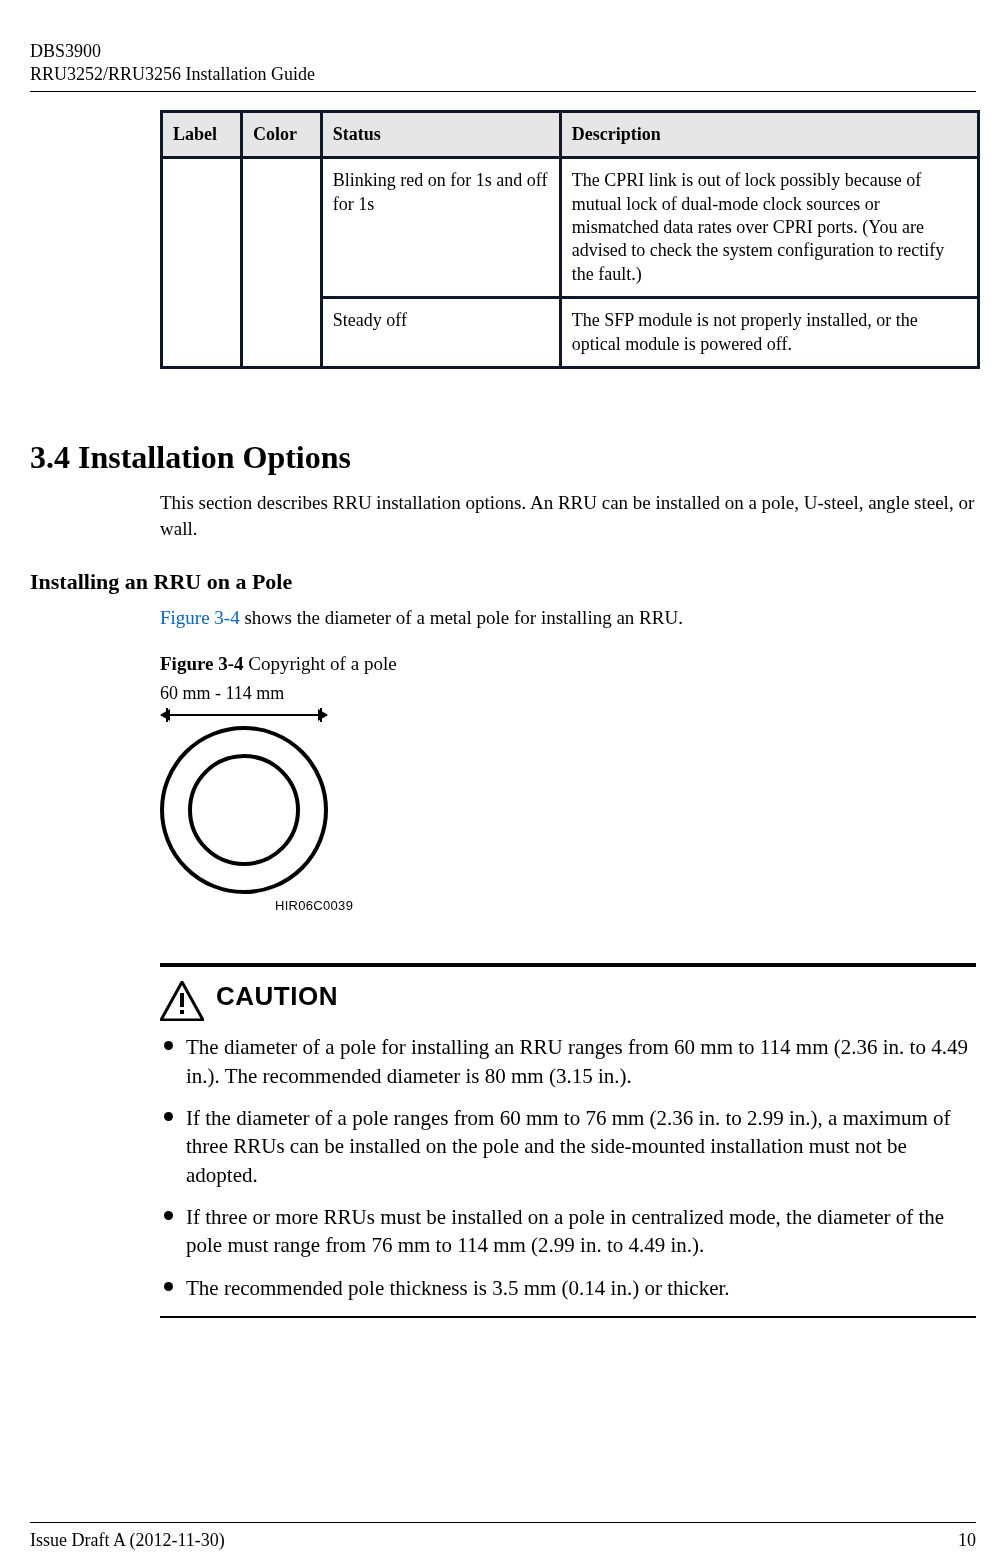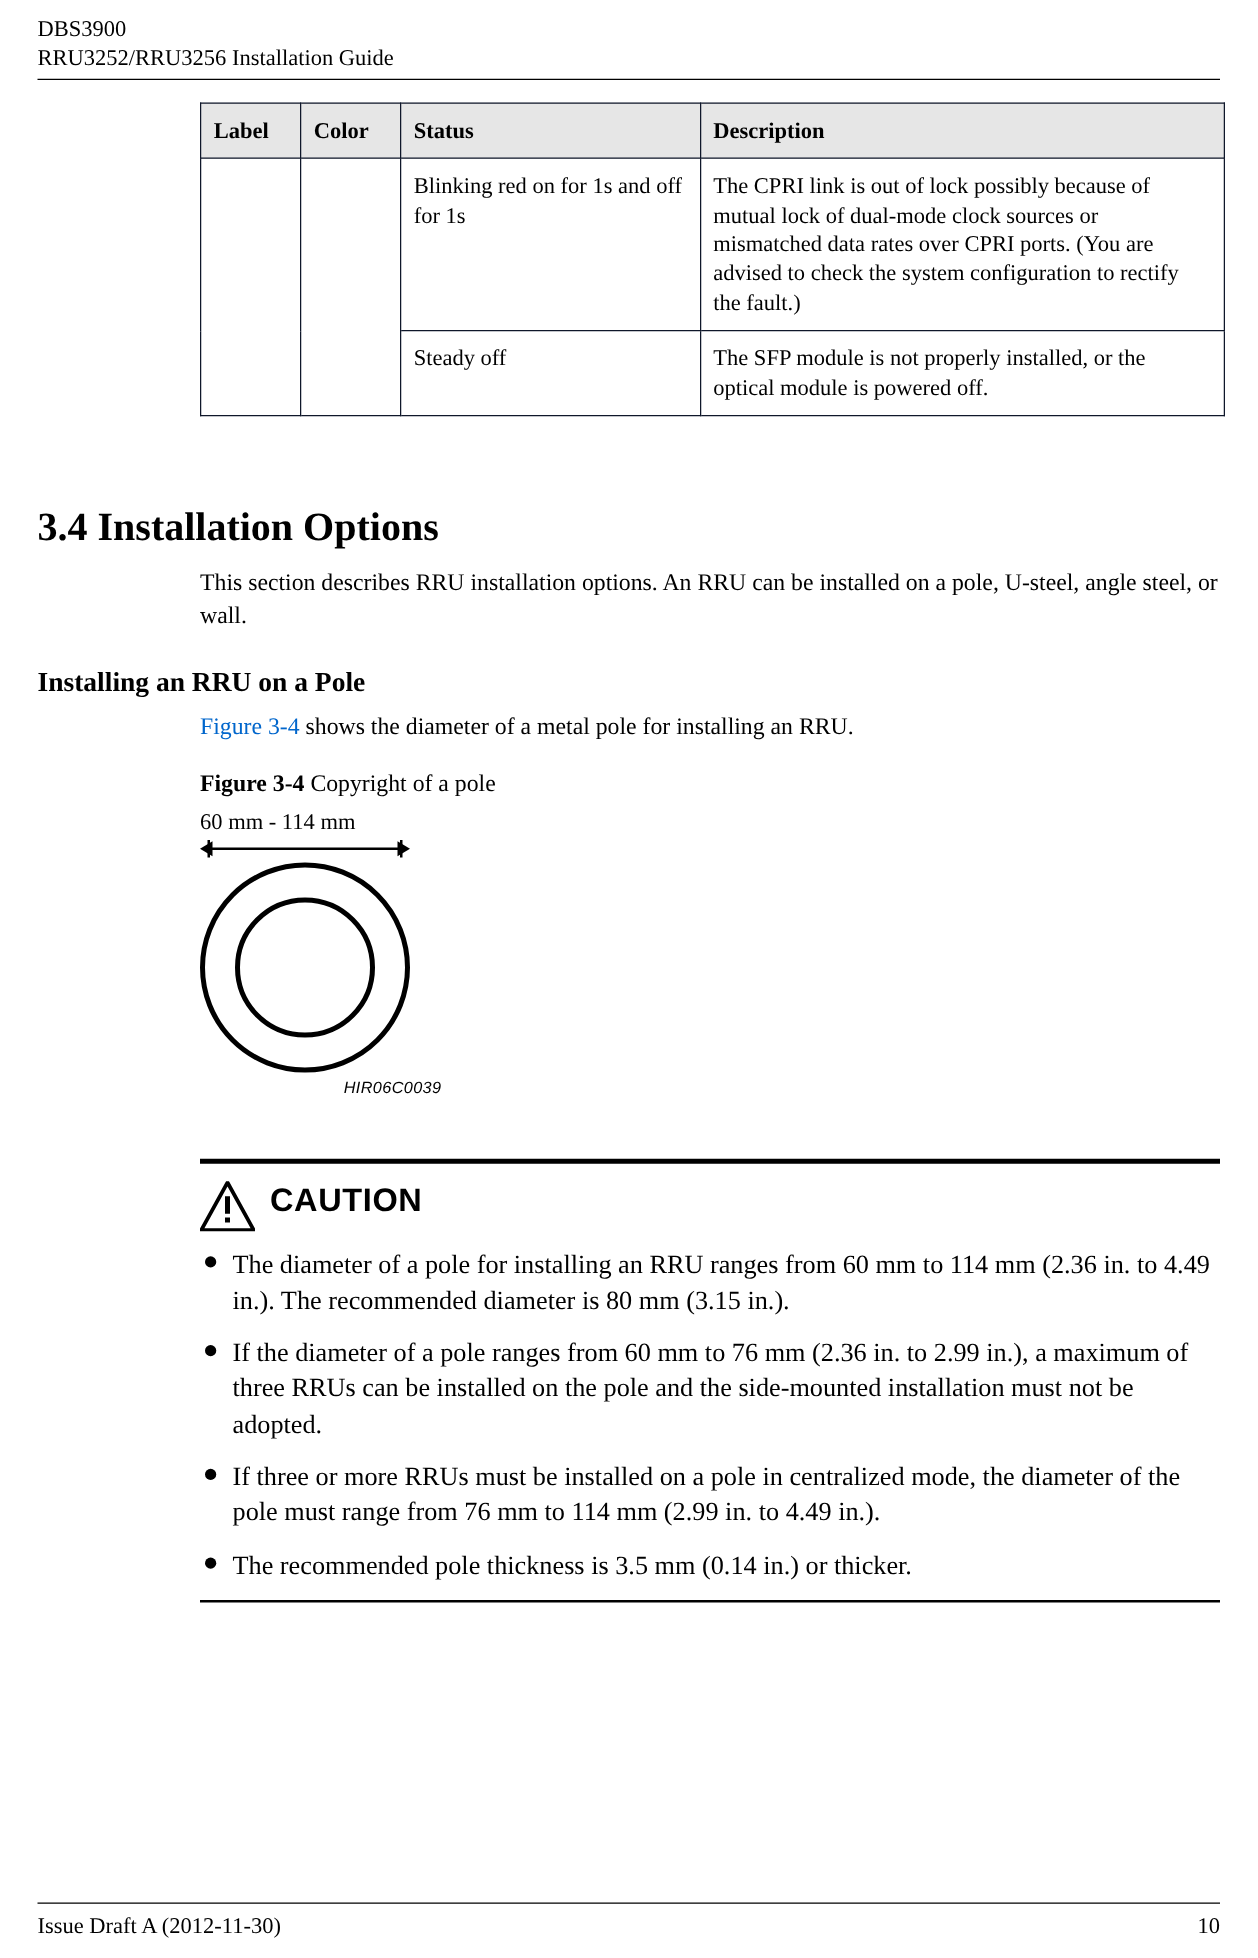--- a/index.html
+++ b/index.html
@@ -13,35 +13,35 @@
       position: relative;
       padding: 0 30px;
     }
     .header {
       display: flex;
       justify-content: space-between;
       padding-top: 12px;
       font-size: 18px;
       line-height: 1.3;
     }
-    .header-left { text-align: left; }
+    .header-left { text-align: left; margin-top: 28px; }
     .header-right { text-align: right; }
     .hr-top {
       border: none;
       border-top: 1px solid #000;
       margin-top: 4px;
       margin-bottom: 18px;
     }
     table.status-table {
       border-collapse: collapse;
       margin-left: 130px;
       width: 820px;
     }
     table.status-table th, table.status-table td {
-      border: 1px solid #0f172a;
+      border: 3px solid #0f172a;
       padding: 10px 10px;
       vertical-align: top;
       text-align: left;
       font-size: 18px;
       line-height: 1.3;
     }
     table.status-table th {
       background: #e6e6e6;
       font-weight: bold;
     }
@@ -133,21 +133,20 @@
       height: 112px;
       border: 4px solid #000;
       border-radius: 50%;
     }
     .figure-code {
       font-family: Arial, sans-serif;
       font-size: 13px;
       margin-left: 115px;
       margin-top: 4px;
       letter-spacing: 0.3px;
-      font-style: italic;
     }
     .caution-block {
       margin-left: 130px;
       max-width: 820px;
     }
     .caution-hr-top {
       border: none;
       border-top: 4px solid #000;
       margin-bottom: 14px;
     }

